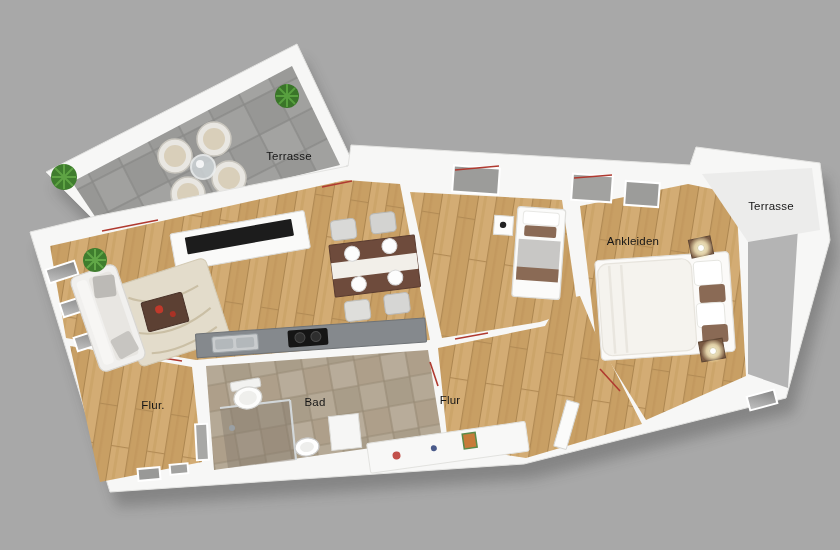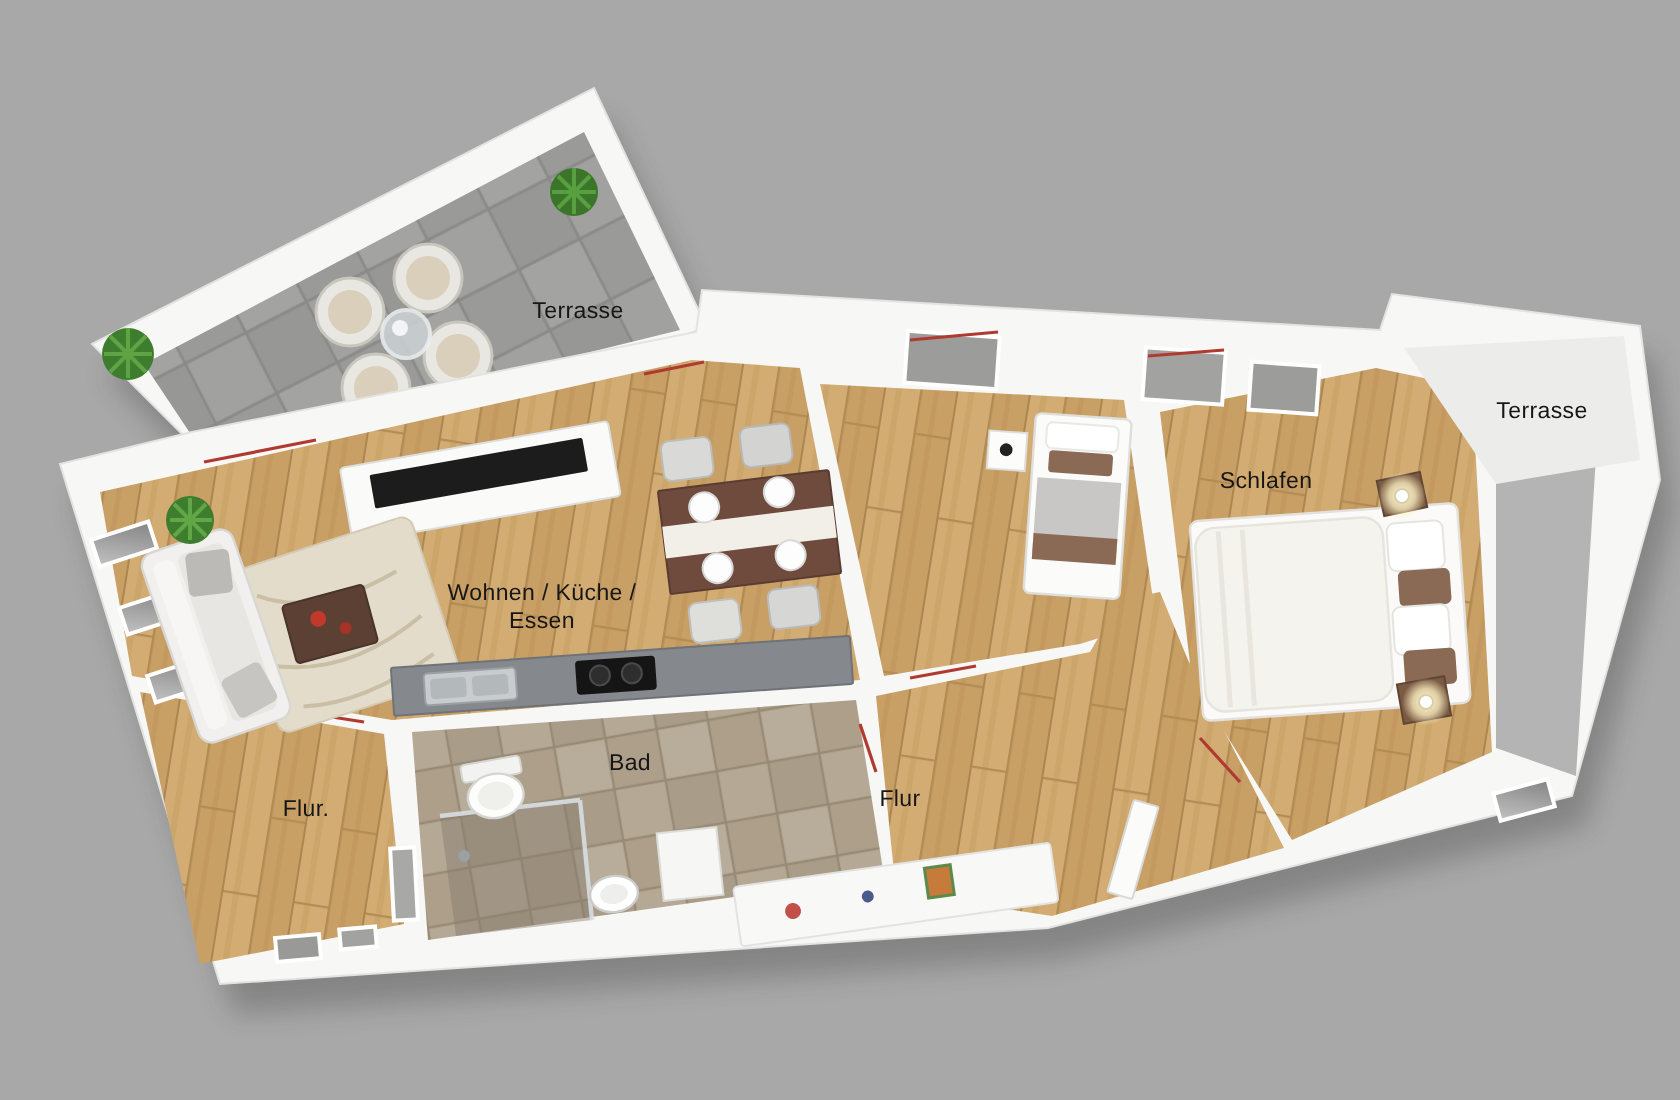--- a/index.html
+++ b/index.html
@@ -284,28 +284,24 @@
   <circle cx="701" cy="248" r="3.5" fill="#ffffff" stroke="#d8cfa8"></circle>
   <g transform="rotate(-10 712 350)">
     <rect x="700" y="340" width="24" height="20" fill="#7a5a42" stroke="#5f4634"></rect>
   </g>
   <circle cx="713" cy="351" r="12" fill="url(#glow)"></circle>
   <circle cx="713" cy="351" r="3.5" fill="#ffffff" stroke="#d8cfa8"></circle>
 </svg>
 
 <div class="room-label" style="left:289px; top:156px;">Terrasse</div>
 
-<div class="room-label" style="left:271px; top:304px;">
-  <div>Wohnen / Küche /</div>
-  <div>Essen</div>
+
+<div class="room-label" style="left:633px; top:241px;">Ankleiden</div>
+
+<div class="room-label" style="left:771px; top:206px;">Terrasse</div>
+
+<div class="room-label" style="left:153px; top:405px;">Flur.</div>
+
+<div class="room-label" style="left:315px; top:402px;">Bad</div>
+
+<div class="room-label" style="left:450px; top:400px;">Flur</div>
+
 </div>
 
-<div class="room-label" style="left:633px; top:241px;">Schlafen</div>
-
-<div class="room-label" style="left:771px; top:206px;">Terrasse</div>
-
-<div class="room-label" style="left:153px; top:405px;">Flur.</div>
-
-<div class="room-label" style="left:315px; top:382px;">Bad</div>
-
-<div class="room-label" style="left:450px; top:400px;">Flur</div>
-
-</div>
-
 </body></html>

